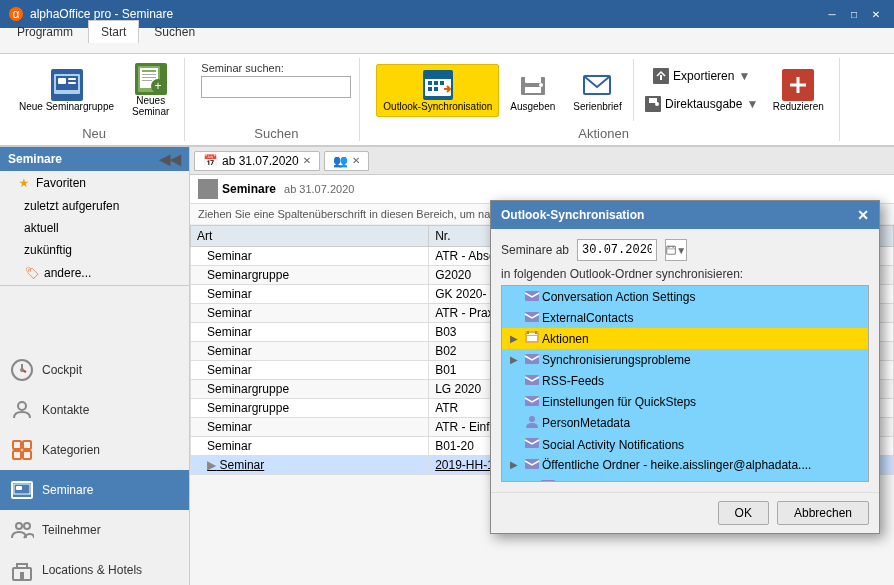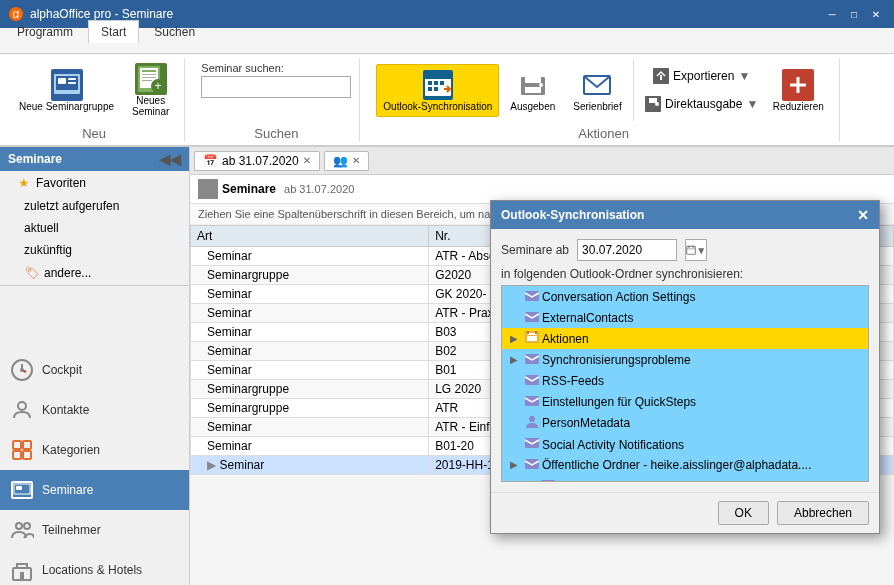--- a/index.html
+++ b/index.html
@@ -50,31 +50,31 @@
 
     .content-breadcrumb { padding: 4px 8px; border-bottom: 1px solid #ddd; background: white; display: flex; align-items: center; gap: 4px; }
 
     .drag-hint { padding: 4px 8px; font-size: 11px; color: #555; background: #f9f9f9; border-bottom: 1px solid #eee; }
 
     
     .data-table { width: 100%; border-collapse: collapse; font-size: 12px; }
     .data-table th { background: #e0e8f0; border: 1px solid #ccc; padding: 3px 6px; text-align: left; font-weight: normal; }
     .data-table td { border: 1px solid #ddd; padding: 2px 6px; background: white; white-space: nowrap; overflow: hidden; max-width: 120px; text-overflow: ellipsis; }
     .data-table tr:nth-child(even) td { background: #f8f8f8; }
-    .data-table tr.selected td { background: #cce0ff; }
+    .data-table tr.selected td { background: #cce0ff; text-decoration: underline; }
     .data-table tr td:first-child { padding-left: 16px; }
     .table-scroll { overflow: auto; max-height: 340px; }
     .link-text { color: #2060a0; }
     .modal { background: #f0f0f0; border: 1px solid #888; box-shadow: 4px 4px 12px rgba(0,0,0,0.4); width: 390px; display: flex; flex-direction: column; position: absolute; top: 200px; left: 490px; }
     .modal-titlebar { background: #4a7fb5; color: white; padding: 6px 10px; display: flex; justify-content: space-between; align-items: center; font-size: 13px; font-weight: bold; }
     .modal-close { cursor: pointer; font-size: 14px; color: white; }
     .modal-body { padding: 10px; }
     .modal-row { display: flex; align-items: center; gap: 8px; margin-bottom: 6px; }
     .modal-label { font-size: 12px; color: #333; white-space: nowrap; }
-    .modal-date-input { width: 100px; height: 22px; border: 1px solid #aaa; padding: 2px 4px; font-size: 12px; background: white; }
+    .modal-date-input { width: 80px; height: 22px; border: 1px solid #aaa; padding: 2px 4px; font-size: 12px; background: white; font-family: Liberation Mono, monospace; }
     .date-picker-btn { width: 22px; height: 22px; border: 1px solid #aaa; background: white; cursor: pointer; display: flex; align-items: center; justify-content: center; }
     .modal-sub-label { font-size: 12px; color: #333; margin-bottom: 4px; }
     .folder-tree { background: #7dd3fc; border: 1px solid #aaa; height: 197px; overflow-y: scroll; overflow-x: hidden; }
     .folder-item { display: flex; align-items: center; gap: 4px; padding: 2px 4px; cursor: pointer; white-space: nowrap; overflow: hidden; }
     .folder-item.selected { background: #ffd700; }
     .modal-footer { display: flex; justify-content: flex-end; gap: 8px; padding: 8px 10px; background: #f0f0f0; border-top: 1px solid #ddd; }
     .modal-btn { padding: 4px 16px; border: 1px solid #aaa; background: #e8e8e8; cursor: pointer; font-size: 12px; border-radius: 2px; }
 
     
     .ico-star { color: #f0a000; }

